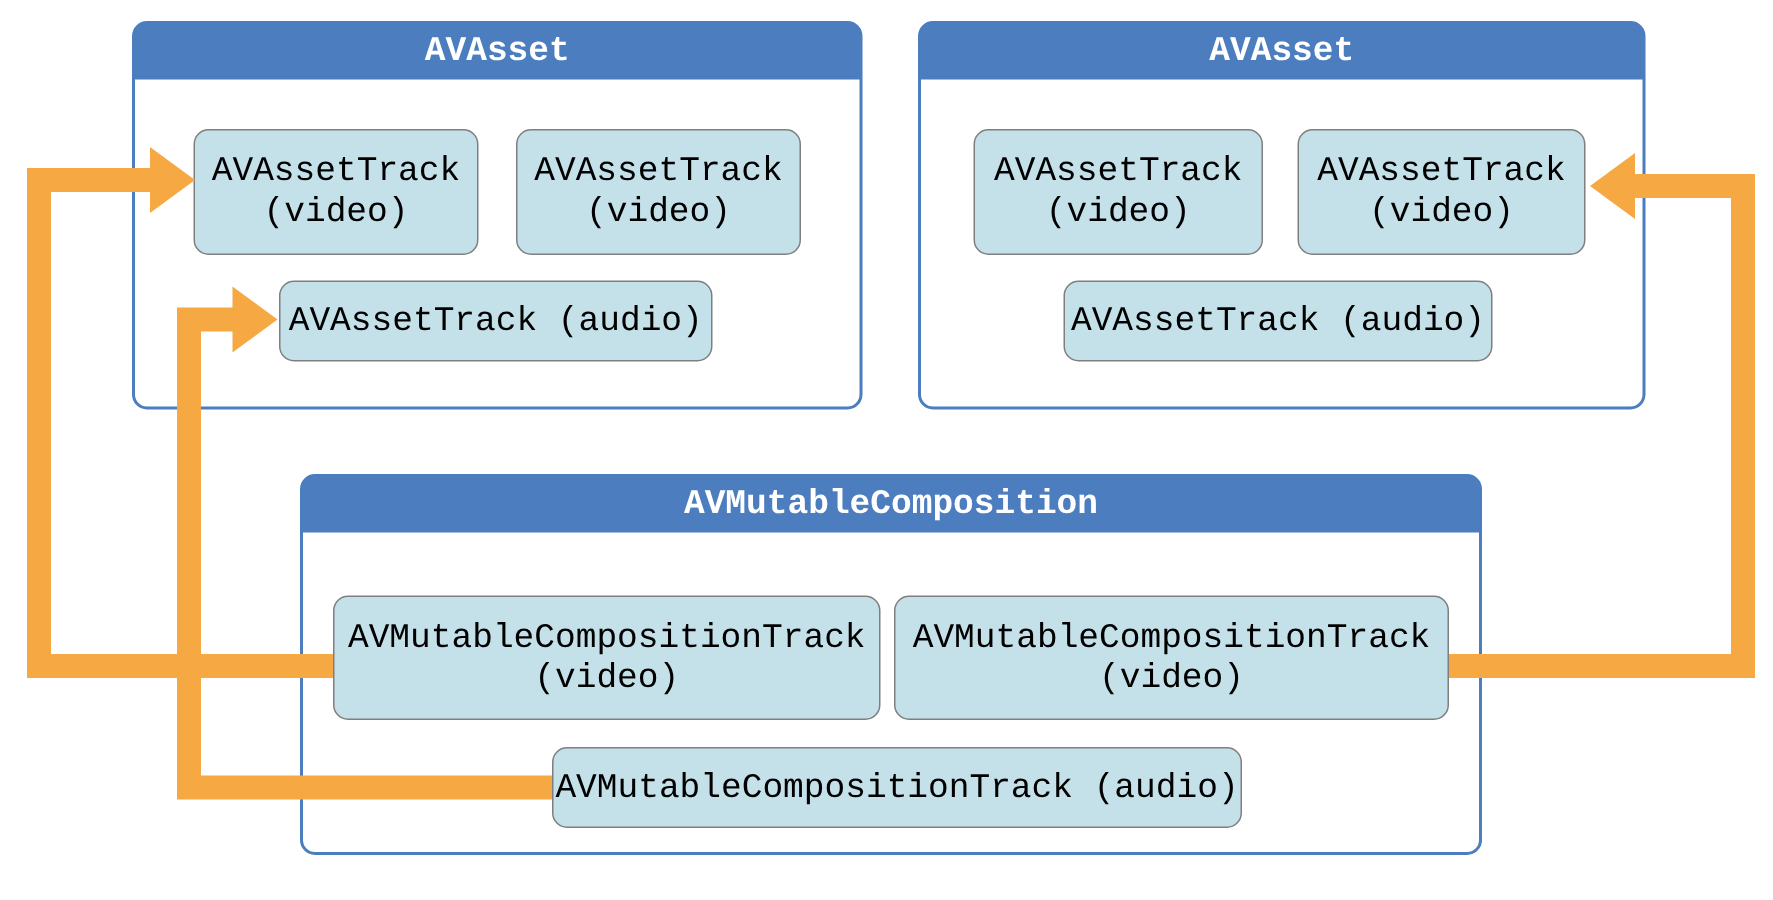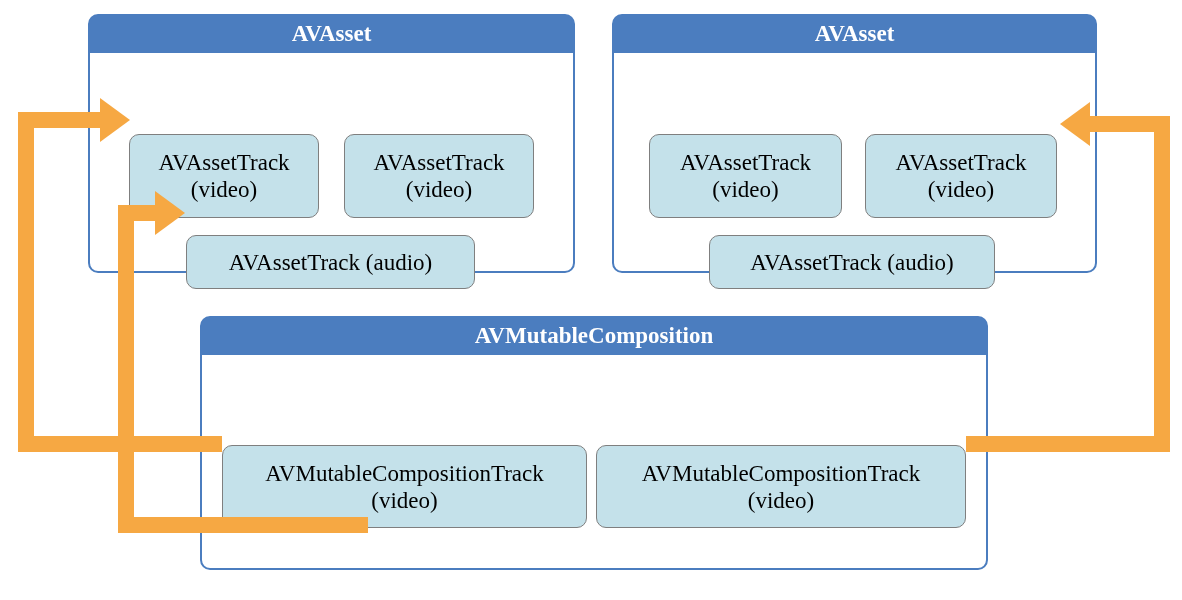--- a/index.html
+++ b/index.html
@@ -11,21 +11,21 @@
     --track-text:#000000;
     --header-text:#FFFFFF;
     --background:#FFFFFF;
   }
   *{margin:0;padding:0;box-sizing:border-box;}
   html,body{background:var(--background);}
   .canvas{
     position:relative;
     width:1182px;height:600px;
     background:var(--background);
-    font-family:Liberation Serif, serif;
+    font-family:Liberation Mono, monospace;
     overflow:hidden;
     padding-left:35px;
   }
   .panel{
     position:absolute;
     background:var(--background);
     border:2px solid var(--container-border);
     border-radius:10px;
   }
   .panel-header{
@@ -47,21 +47,20 @@
     border-radius:10px;
     display:flex;
     flex-direction:column;
     align-items:center;
     justify-content:center;
     color:var(--track-text);
     font-size:23px;
     line-height:27px;
     text-align:center;
     white-space:nowrap;
-    margin-top:48px;
   }
   .arrows{
     position:absolute;
     left:0;top:0;
     pointer-events:none;
   }
   .arrow-shaft{
     fill:none;
     stroke:var(--arrow-orange);
     stroke-width:16;
@@ -114,20 +113,23 @@
   </div>
 
   <div class="track" style="left:222px;top:397px;width:365px;height:83px;">
     <span>AVMutableCompositionTrack</span>
     <span>(video)</span>
   </div>
   <div class="track" style="left:596px;top:397px;width:370px;height:83px;">
     <span>AVMutableCompositionTrack</span>
     <span>(video)</span>
   </div>
+  <div class="track" style="left:368px;top:498px;width:460px;height:54px;">
+    <span>AVMutableCompositionTrack (audio)</span>
+  </div>
 
   <svg class="arrows" width="1182" height="600" viewBox="0 0 1182 600">
     <g>
       <polyline class="arrow-shaft" points="222,444 26,444 26,120 102,120"></polyline>
       <polygon class="arrow-head" points="100,98 130,120 100,142"></polygon>
     </g>
     <g>
       <polyline class="arrow-shaft" points="368,525 126,525 126,213 157,213"></polyline>
       <polygon class="arrow-head" points="155,191 185,213 155,235"></polygon>
     </g>

